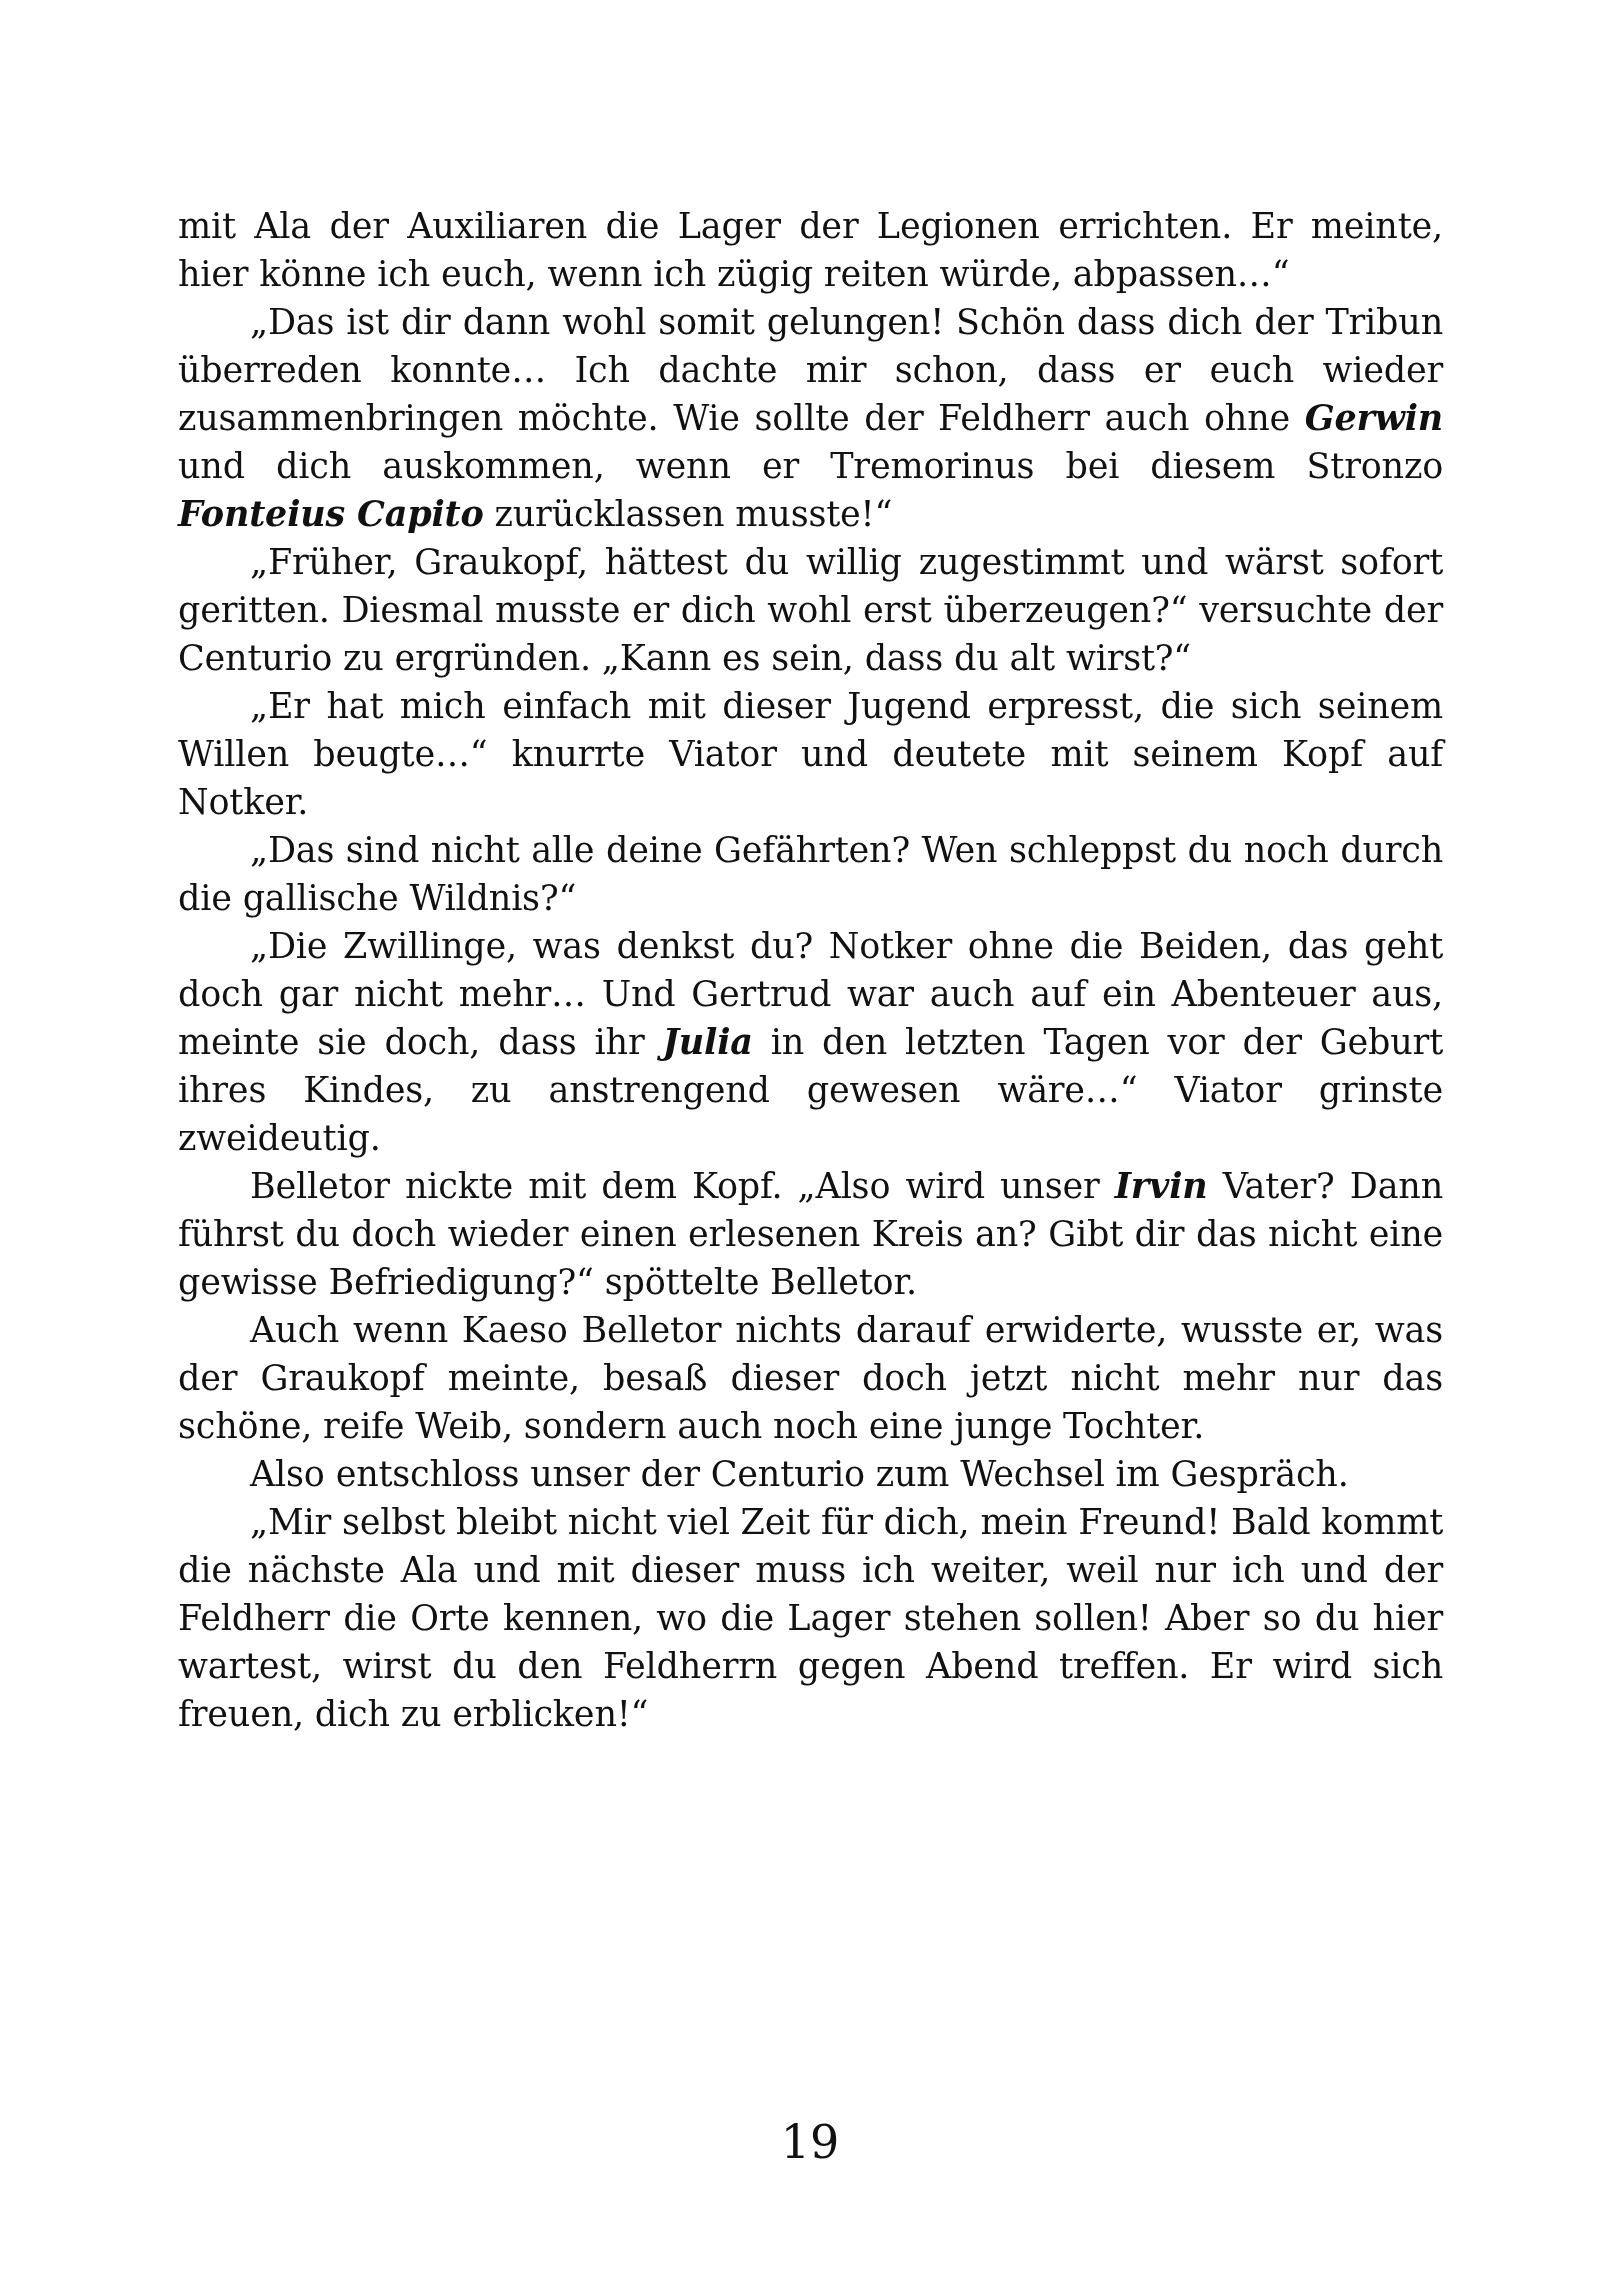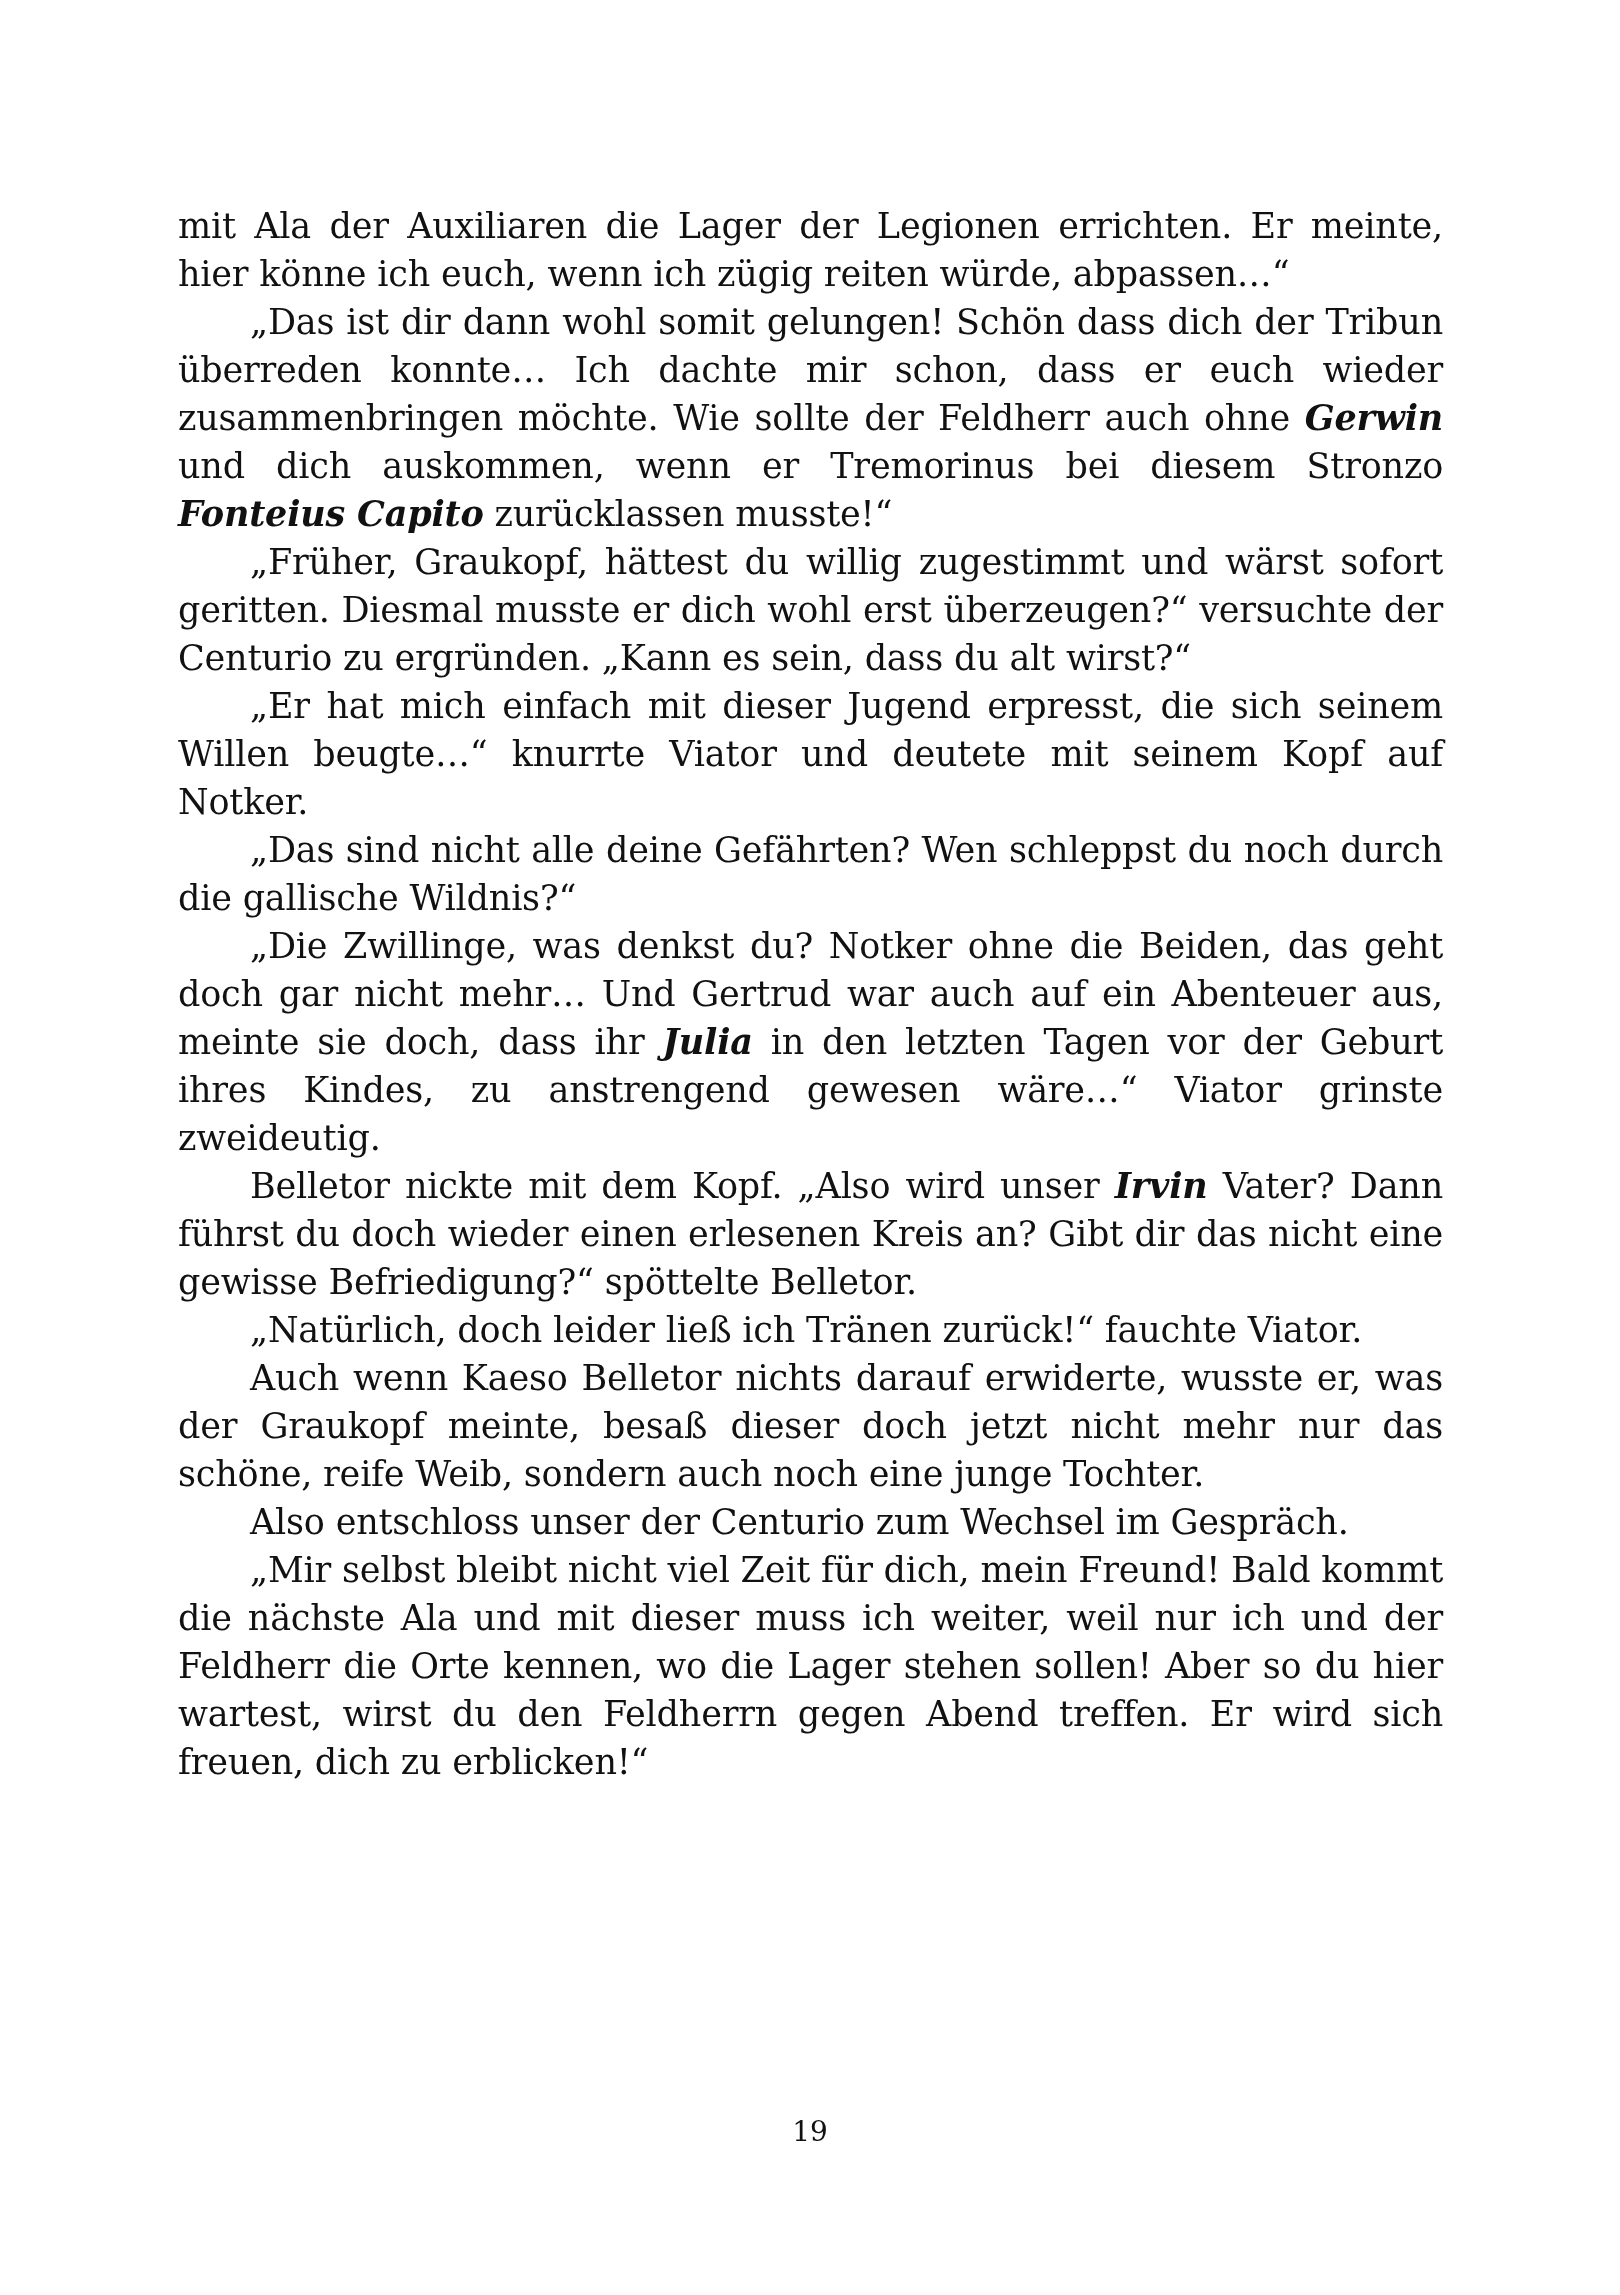--- a/index.html
+++ b/index.html
@@ -18,35 +18,34 @@
   }
   .para { margin: 0; text-indent: 0; }
   .para.indent { text-indent: 72px; }
   .name { font-style: italic; font-weight: bold; }
   .page-number {
     position: absolute;
     left: 0; right: 0;
     top: 2115px;
     text-align: center;
     font-family: "DejaVu Serif", "Liberation Serif", serif;
-    font-size: 28px;
+    font-size: 46px;
     color: #111111;
   }
 </style>
 </head>
 <body>
 
 <div class="page-text" id="page-text">
     <p class="para"><span>mit Ala der Auxiliaren die Lager der Legionen errichten. Er meinte, hier könne ich euch, wenn ich zügig reiten würde, abpassen…“</span></p>
     <p class="para indent"><span>„Das ist dir dann wohl somit gelungen! Schön dass dich der Tribun überreden konnte… Ich dachte mir schon, dass er euch wieder zusammenbringen möchte. Wie sollte der Feldherr auch ohne </span><span class="name">Gerwin</span><span> und dich auskommen, wenn er Tremorinus bei diesem Stronzo </span><span class="name">Fonteius Capito</span><span> zurücklassen musste!“</span></p>
     <p class="para indent"><span>„Früher, Graukopf, hättest du willig zugestimmt und wärst sofort geritten. Diesmal musste er dich wohl erst überzeugen?“ versuchte der Centurio zu ergründen. „Kann es sein, dass du alt wirst?“</span></p>
     <p class="para indent"><span>„Er hat mich einfach mit dieser Jugend erpresst, die sich seinem Willen beugte…“ knurrte Viator und deutete mit seinem Kopf auf Notker.</span></p>
     <p class="para indent"><span>„Das sind nicht alle deine Gefährten? Wen schleppst du noch durch die gallische Wildnis?“</span></p>
     <p class="para indent"><span>„Die Zwillinge, was denkst du? Notker ohne die Beiden, das geht doch gar nicht mehr… Und Gertrud war auch auf ein Abenteuer aus, meinte sie doch, dass ihr </span><span class="name">Julia</span><span> in den letzten Tagen vor der Geburt ihres Kindes, zu anstrengend gewesen wäre…“ Viator grinste zweideutig.</span></p>
     <p class="para indent"><span>Belletor nickte mit dem Kopf. „Also wird unser </span><span class="name">Irvin</span><span> Vater? Dann führst du doch wieder einen erlesenen Kreis an? Gibt dir das nicht eine gewisse Befriedigung?“ spöttelte Belletor.</span></p>
-    <p class="para indent"><span>„Natürlich, doch leider ließ ich Tränen zurück!“ fauchte Viator.</span></p>
     <p class="para indent"><span>Auch wenn Kaeso Belletor nichts darauf erwiderte, wusste er, was der Graukopf meinte, besaß dieser doch jetzt nicht mehr nur das schöne, reife Weib, sondern auch noch eine junge Tochter.</span></p>
     <p class="para indent"><span>Also entschloss unser der Centurio zum Wechsel im Gespräch.</span></p>
     <p class="para indent"><span>„Mir selbst bleibt nicht viel Zeit für dich, mein Freund! Bald kommt die nächste Ala und mit dieser muss ich weiter, weil nur ich und der Feldherr die Orte kennen, wo die Lager stehen sollen! Aber so du hier wartest, wirst du den Feldherrn gegen Abend treffen. Er wird sich freuen, dich zu erblicken!“</span></p>
   </div>
 
 <div class="page-number">19</div>
 
 
 </body></html>

